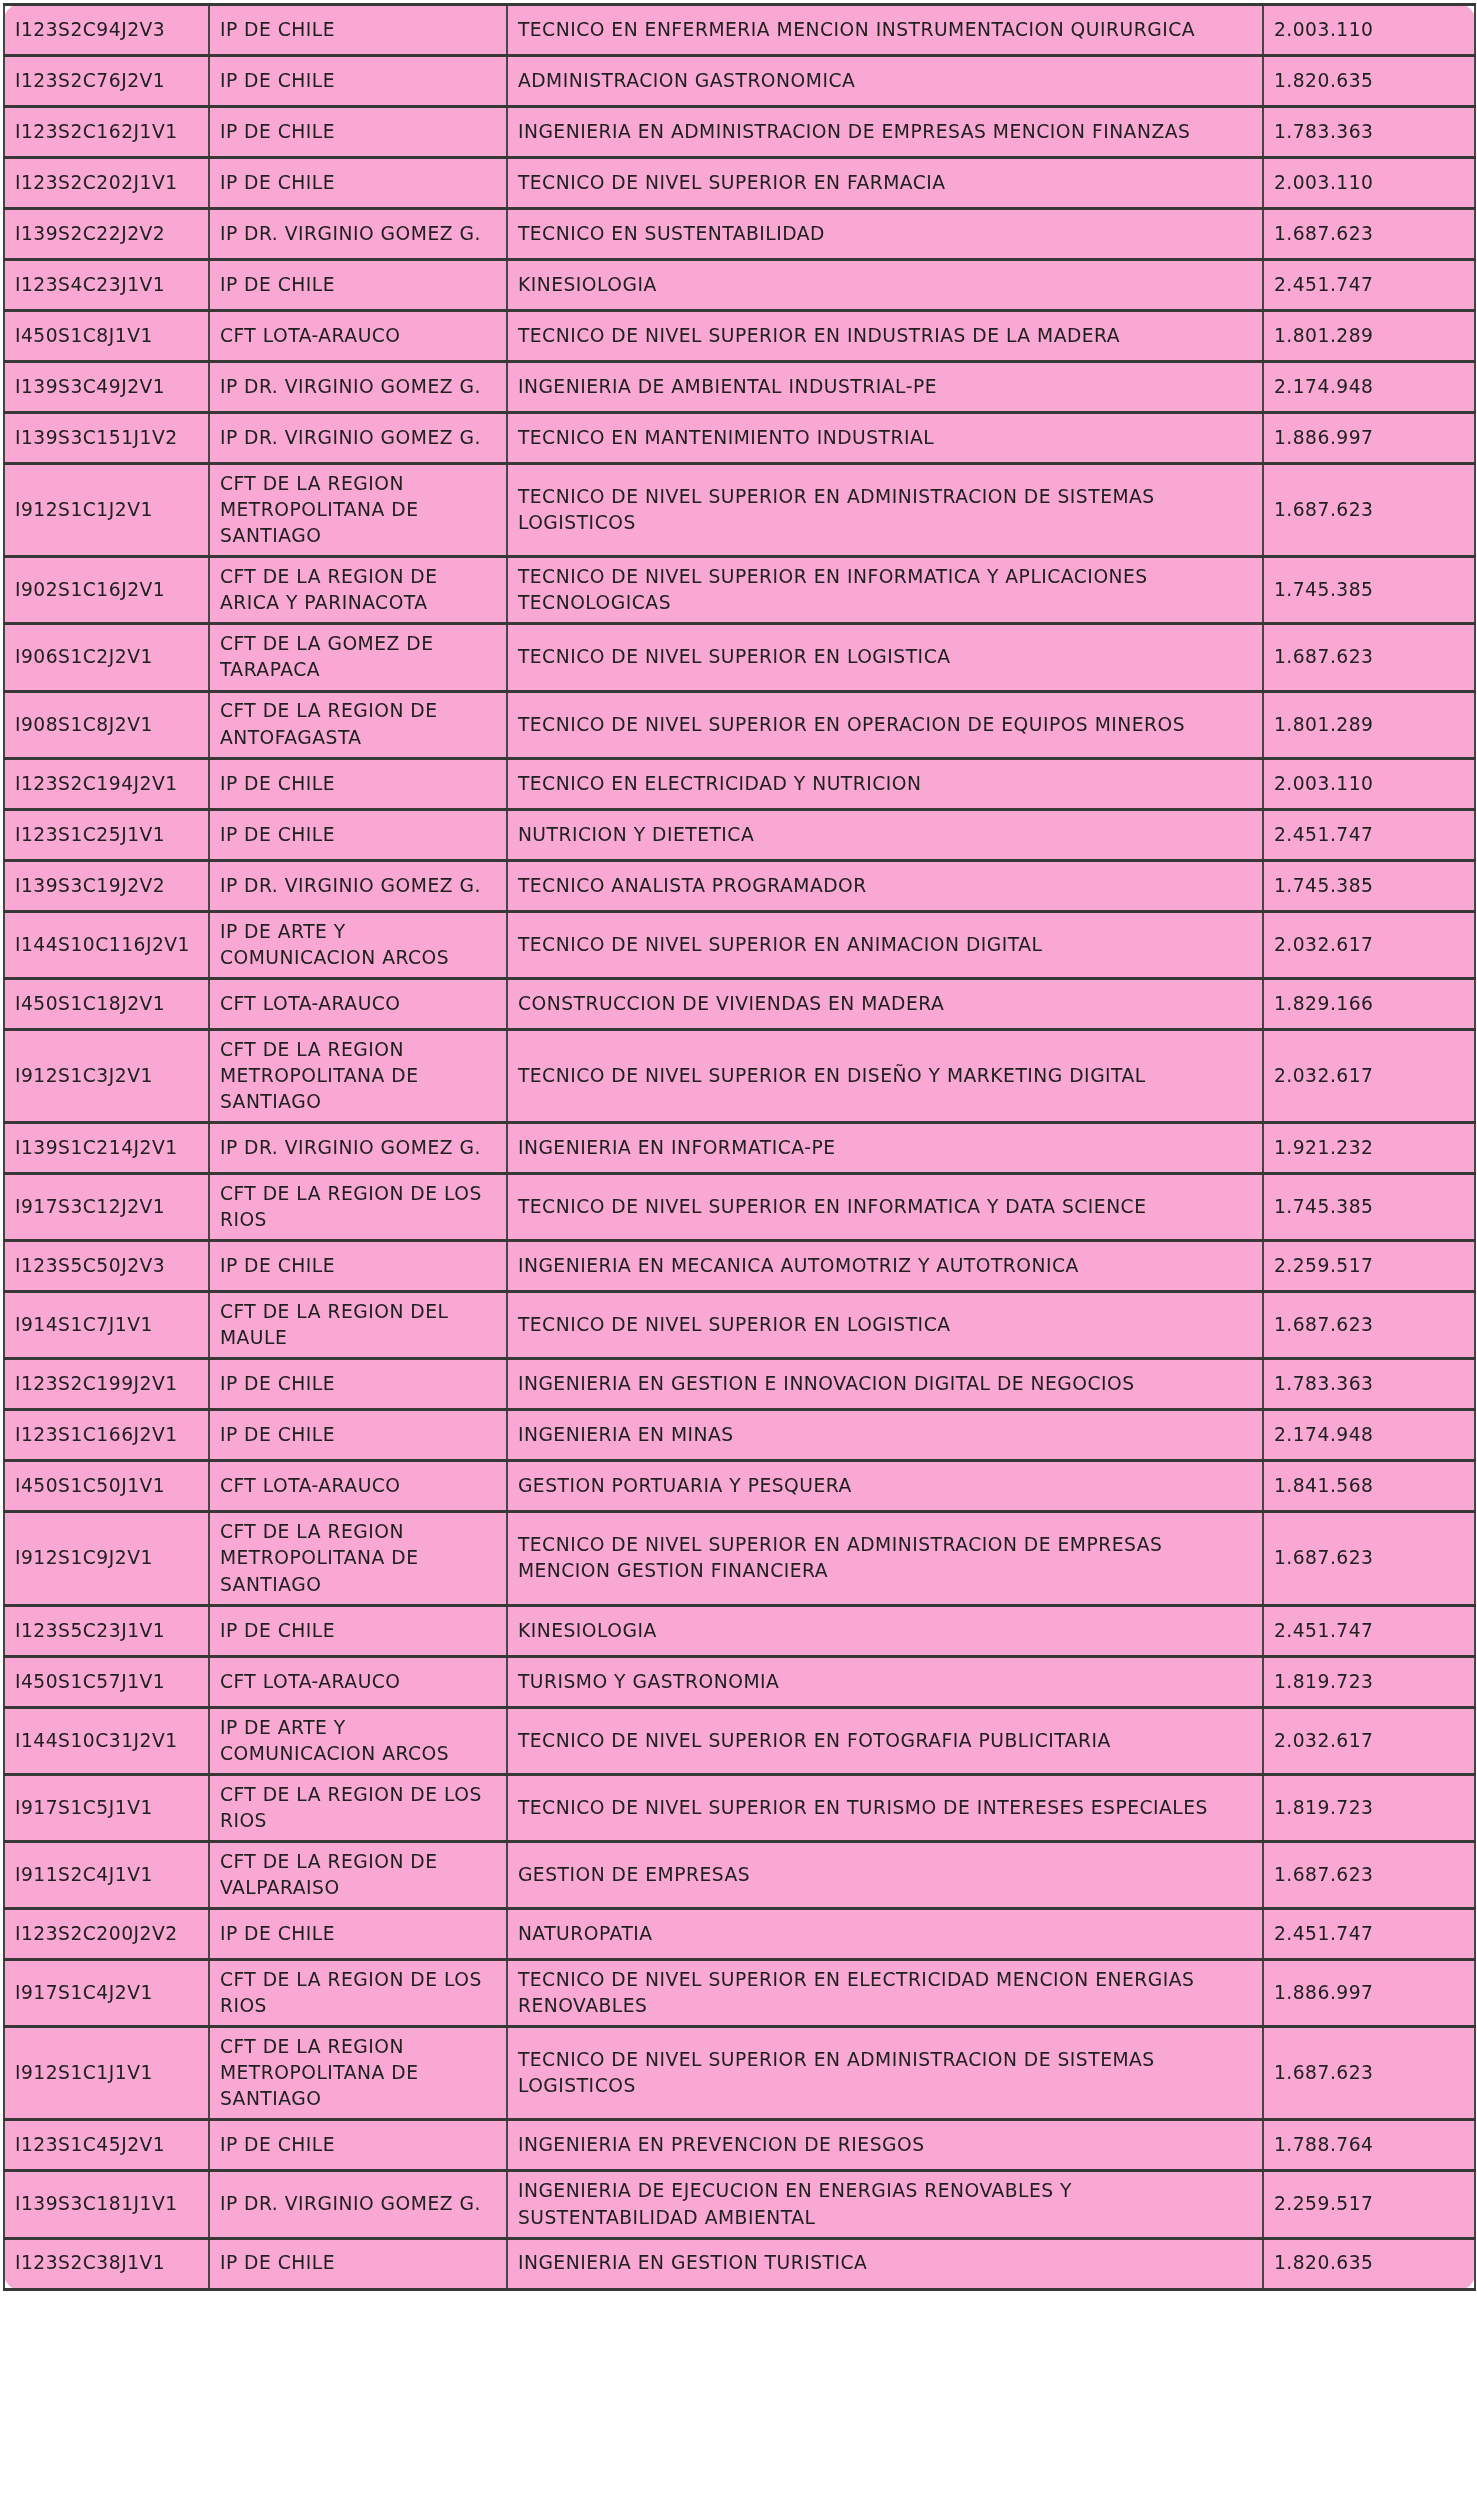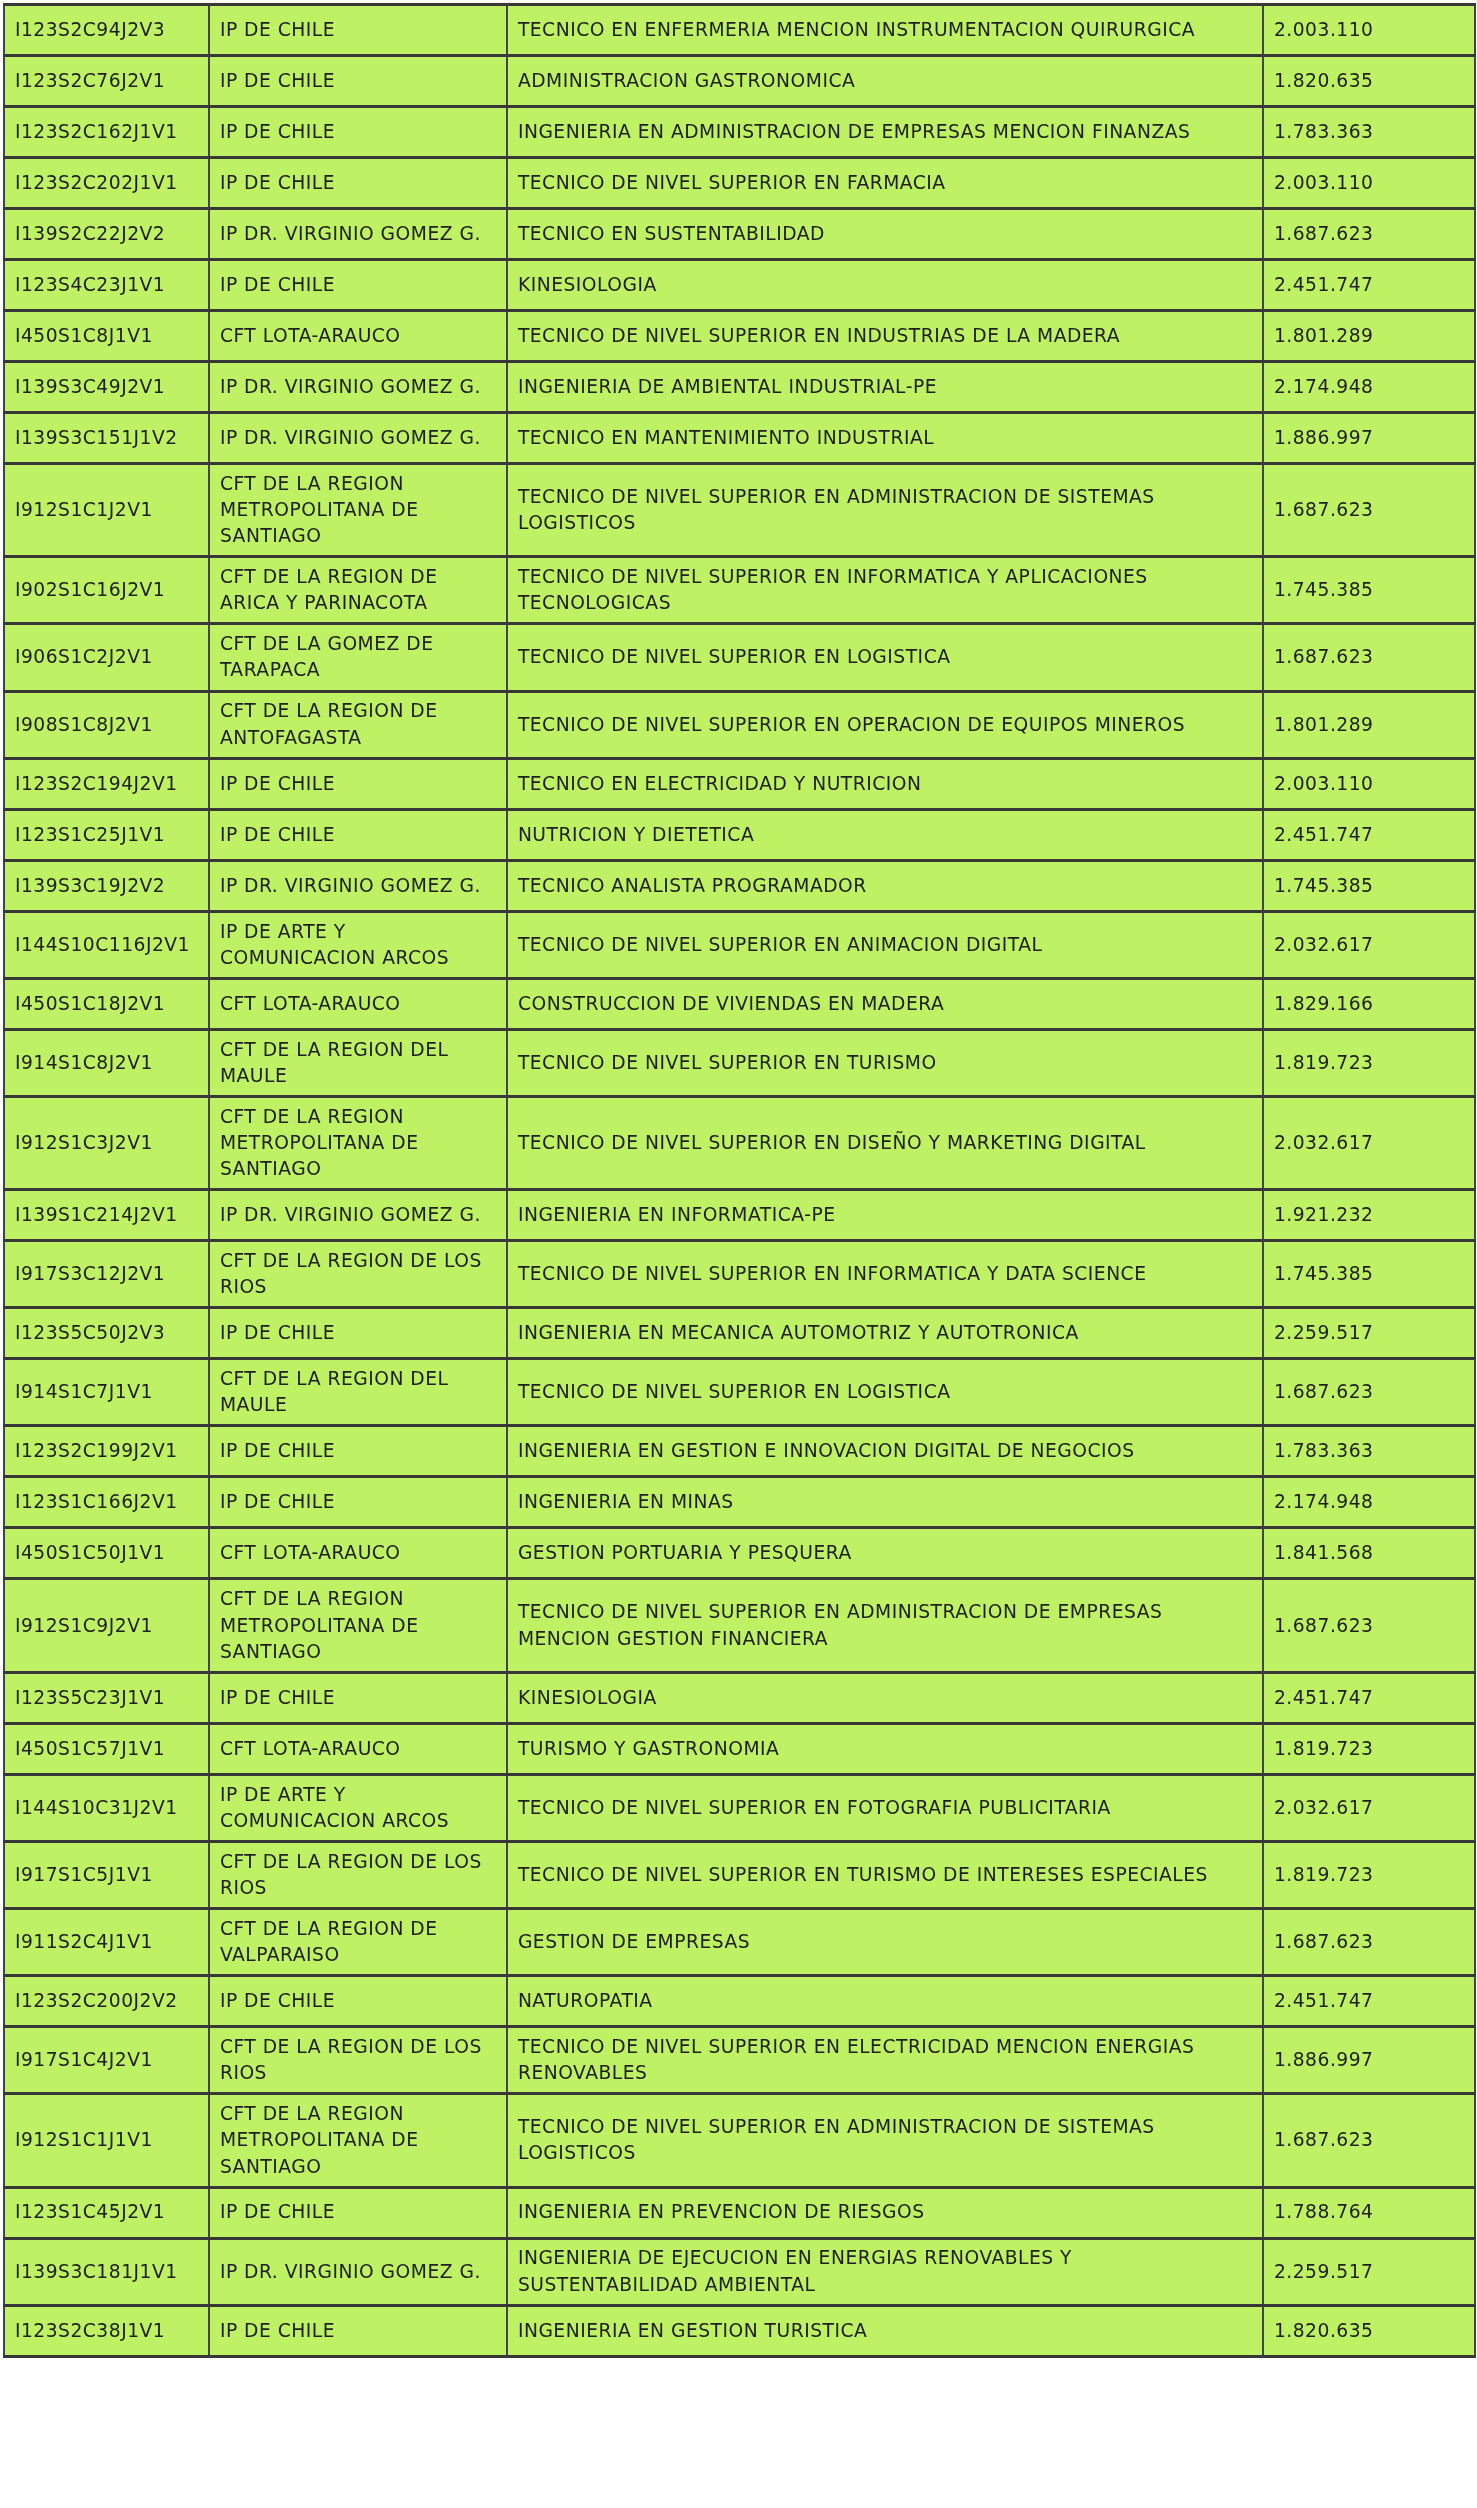--- a/index.html
+++ b/index.html
@@ -13,21 +13,22 @@
     font-family: "DejaVu Sans", "Liberation Sans", sans-serif;
     color: #202020;
   }
   .table-wrap {
     padding: 3px 0 3.9px 3px;
   }
   table.main-table {
     border-collapse: collapse;
     table-layout: fixed;
     width: 1471px;
-    background: #bef264;
+    background: #f9a8d4;
+    border-radius: 20px;
   }
   td {
     border-left: 2px solid #454545;
     border-right: 2px solid #454545;
     border-top: 3px solid #383838;
     border-bottom: 3px solid #383838;
     font-size: 18.7px;
     letter-spacing: 0.5px;
     line-height: 1.4;
     color: #202020;
@@ -180,26 +181,20 @@
     <td class="val">2.032.617</td>
   </tr>
 
   <tr class="data-row">
     <td class="code">I450S1C18J2V1</td>
     <td class="inst">CFT LOTA-ARAUCO</td>
     <td class="prog">CONSTRUCCION DE VIVIENDAS EN MADERA</td>
     <td class="val">1.829.166</td>
   </tr>
 
-  <tr class="data-row">
-    <td class="code">I914S1C8J2V1</td>
-    <td class="inst">CFT DE LA REGION DEL MAULE</td>
-    <td class="prog">TECNICO DE NIVEL SUPERIOR EN TURISMO</td>
-    <td class="val">1.819.723</td>
-  </tr>
 
   <tr class="data-row">
     <td class="code">I912S1C3J2V1</td>
     <td class="inst">CFT DE LA REGION METROPOLITANA DE SANTIAGO</td>
     <td class="prog">TECNICO DE NIVEL SUPERIOR EN DISEÑO Y MARKETING DIGITAL</td>
     <td class="val">2.032.617</td>
   </tr>
 
   <tr class="data-row">
     <td class="code">I139S1C214J2V1</td>

